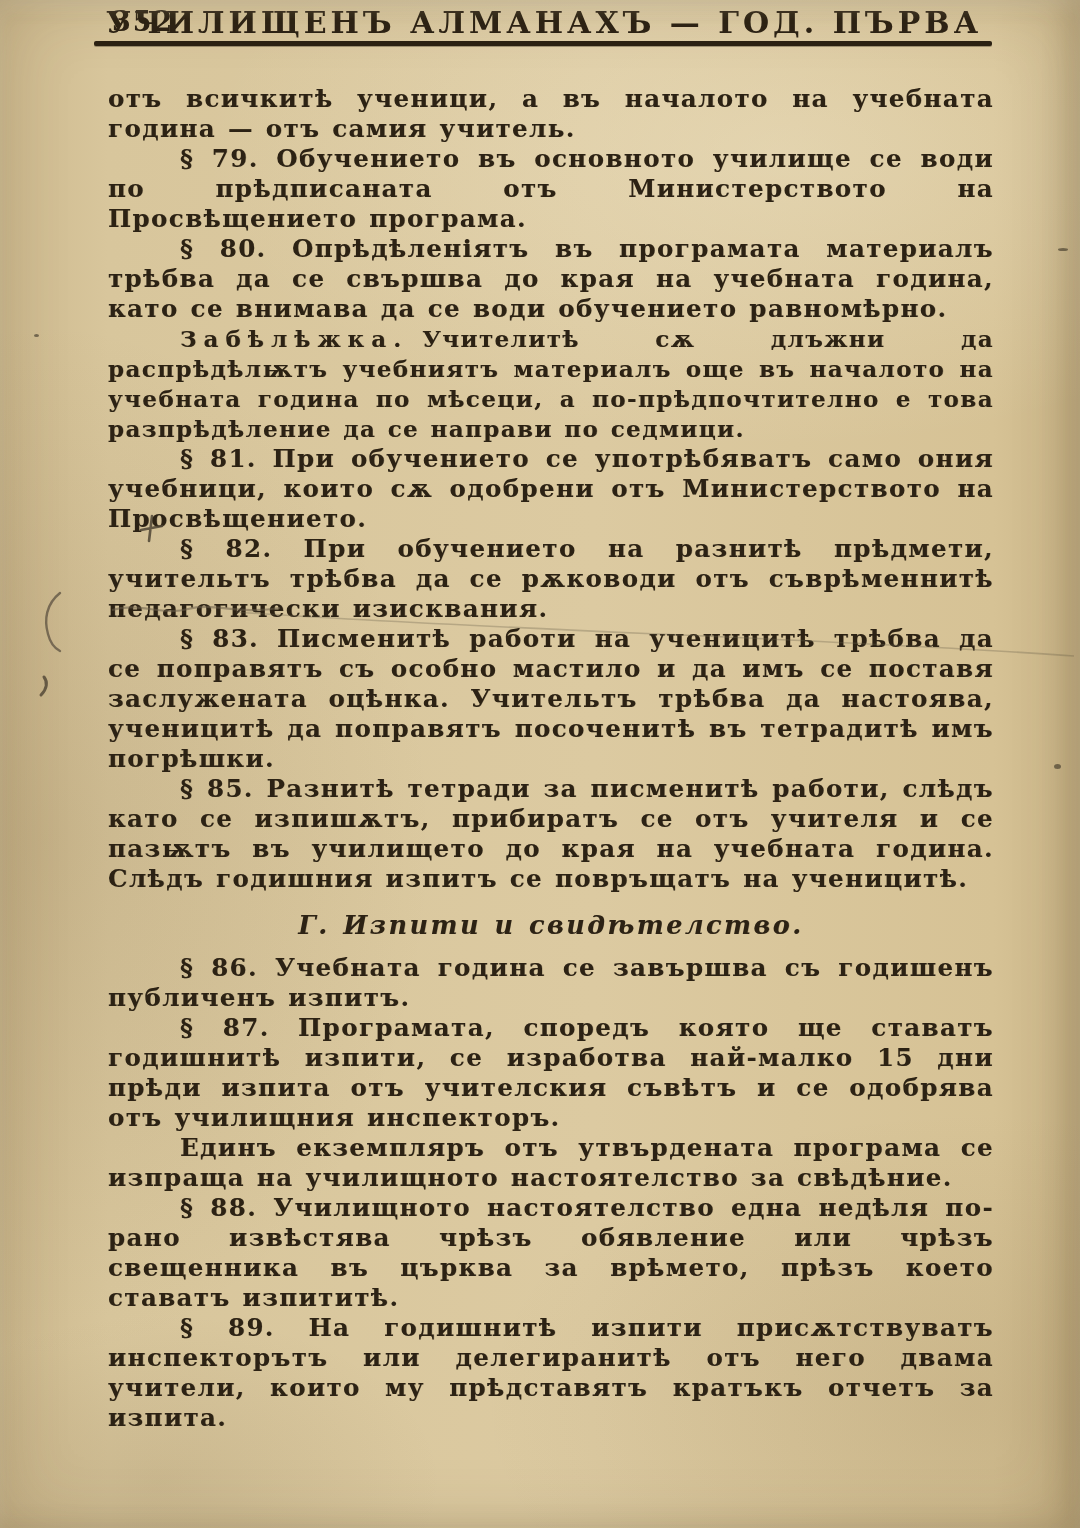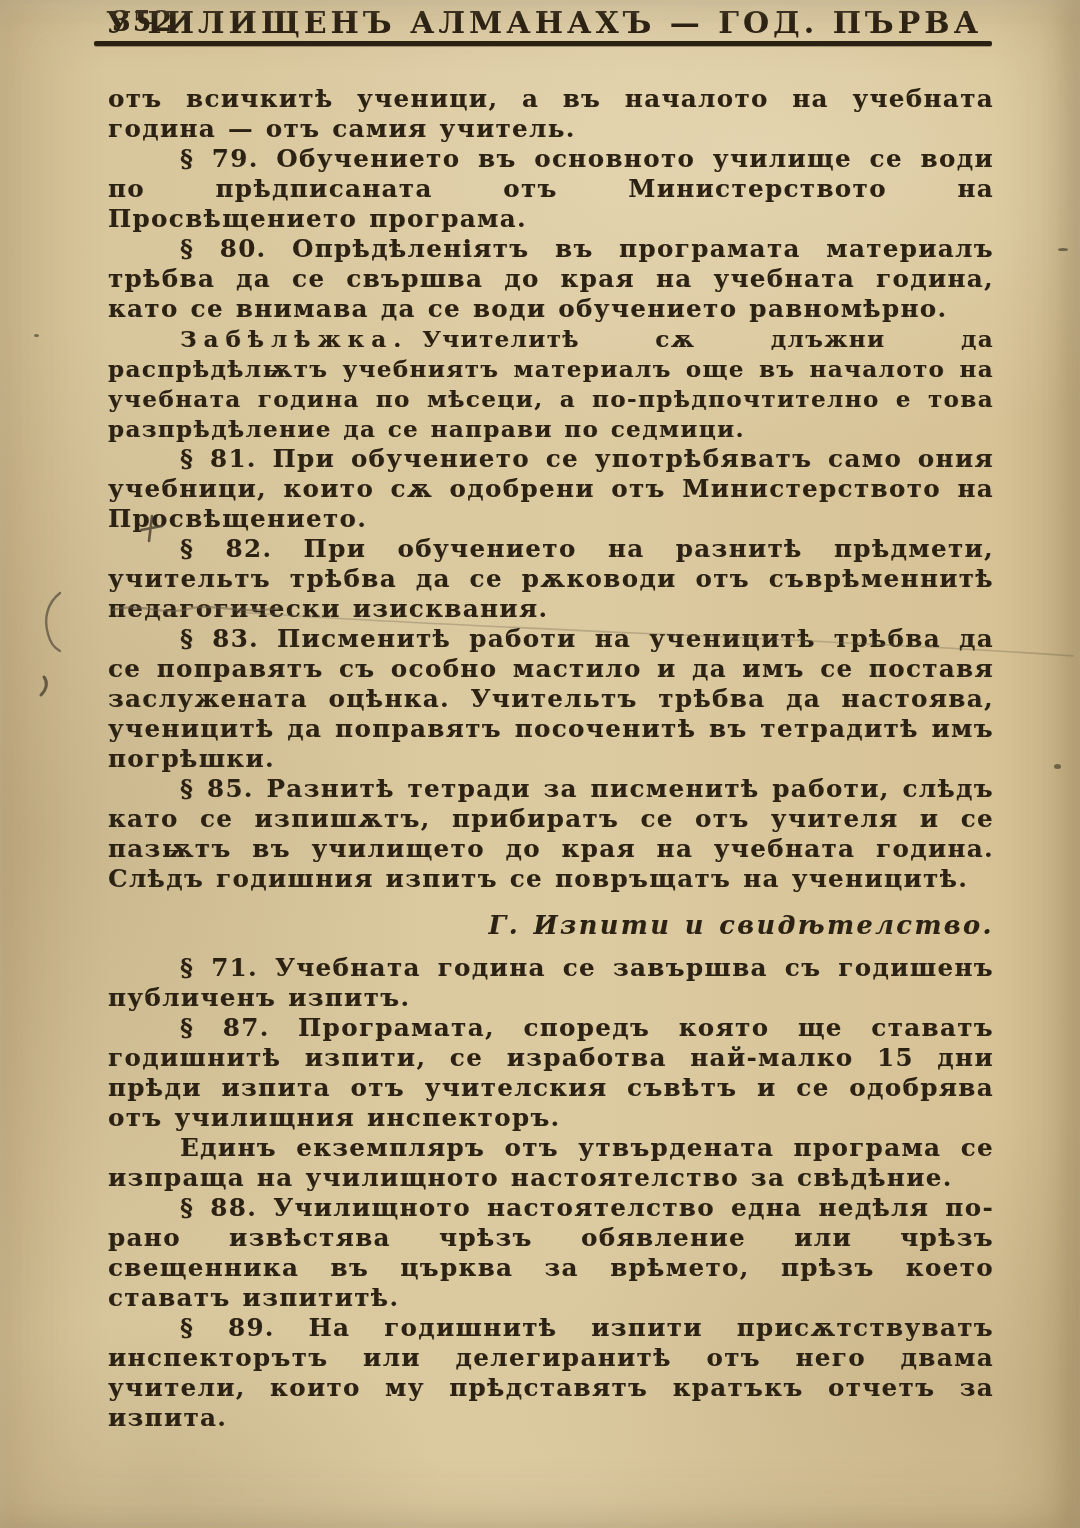--- a/index.html
+++ b/index.html
@@ -52,21 +52,21 @@
     font-size: 24.5px; line-height: 30px;
     font-weight: bold;
     letter-spacing: 1.4px; word-spacing: 2px;
     text-shadow: 0.4px 0.4px 0 rgba(44,34,20,.30);
   }
   .bodytext p { margin: 0; text-indent: 72px; }
   p.cont { text-indent: 0; }
   p.note { font-size: 23px; line-height: 30px; }
   .note-label { letter-spacing: 7px; margin-right: 14px; }
   h2.heading {
-    margin: 16px 0 13px; text-align: right; text-indent: 0;
+    margin: 16px 0 13px; text-align: center; text-indent: 0;
     font-size: 25.5px; font-style: italic; font-weight: bold; letter-spacing: 2.5px;
   }
 
   .mark { position: absolute; pointer-events: none; }
   .speck { background: #4d4434; border-radius: 50%; opacity: .7; }
 </style>
 </head>
 <body>
 
 <div class="page">
@@ -80,21 +80,21 @@
   <main class="bodytext">
     <p class="cont">отъ всичкитѣ ученици, а въ началото на учебната година — отъ самия учитель.</p>
     <p>§ 79. Обучението въ основното училище се води по прѣдписаната отъ Министерството на Просвѣщението програма.</p>
     <p>§ 80. Опрѣдѣленіятъ въ програмата материалъ трѣбва да се свършва до края на учебната година, като се внимава да се води обучението равномѣрно.</p>
     <p class="note"><span class="note-label">Забѣлѣжка.</span><span>Учителитѣ сѫ длъжни да распрѣдѣлѭтъ учебниятъ материалъ още въ началото на учебната година по мѣсеци, а по-прѣдпочтително е това разпрѣдѣление да се направи по седмици.</span></p>
     <p>§ 81. При обучението се употрѣбяватъ само ония учебници, които сѫ одобрени отъ Министерството на Просвѣщението.</p>
     <p>§ 82. При обучението на разнитѣ прѣдмети, учительтъ трѣбва да се рѫководи отъ съврѣменнитѣ педагогически изисквания.</p>
     <p>§ 83. Писменитѣ работи на ученицитѣ трѣбва да се поправятъ съ особно мастило и да имъ се поставя заслужената оцѣнка. Учительтъ трѣбва да настоява, ученицитѣ да поправятъ посоченитѣ въ тетрадитѣ имъ погрѣшки.</p>
     <p>§ 85. Разнитѣ тетради за писменитѣ работи, слѣдъ като се изпишѫтъ, прибиратъ се отъ учителя и се пазѭтъ въ училището до края на учебната година. Слѣдъ годишния изпитъ се повръщатъ на ученицитѣ.</p>
     <h2 class="heading">Г. Изпити и свидѣтелство.</h2>
-    <p>§ 71. Учебната година се завършва съ годишенъ публиченъ изпитъ.</p>
+    <p>§ 86. Учебната година се завършва съ годишенъ публиченъ изпитъ.</p>
     <p>§ 87. Програмата, споредъ която ще ставатъ годишнитѣ изпити, се изработва най-малко 15 дни прѣди изпита отъ учителския съвѣтъ и се одобрява отъ училищния инспекторъ.</p>
     <p>Единъ екземпляръ отъ утвърдената програма се изпраща на училищното настоятелство за свѣдѣние.</p>
     <p>§ 88. Училищното настоятелство една недѣля по-рано извѣстява чрѣзъ обявление или чрѣзъ свещенника въ църква за врѣмето, прѣзъ което ставатъ изпититѣ.</p>
     <p>§ 89. На годишнитѣ изпити присѫтствуватъ инспекторътъ или делегиранитѣ отъ него двама учители, които му прѣдставятъ кратъкъ отчетъ за изпита.</p>
 
   </main>
 
   <svg class="mark" style="left:138px;top:514px" width="26" height="30">
     <path d="M14 2 L11 27 M3 16 L24 12" stroke="#4d4434" stroke-width="2.6" fill="none" stroke-linecap="round" opacity=".85"></path>
   </svg>

